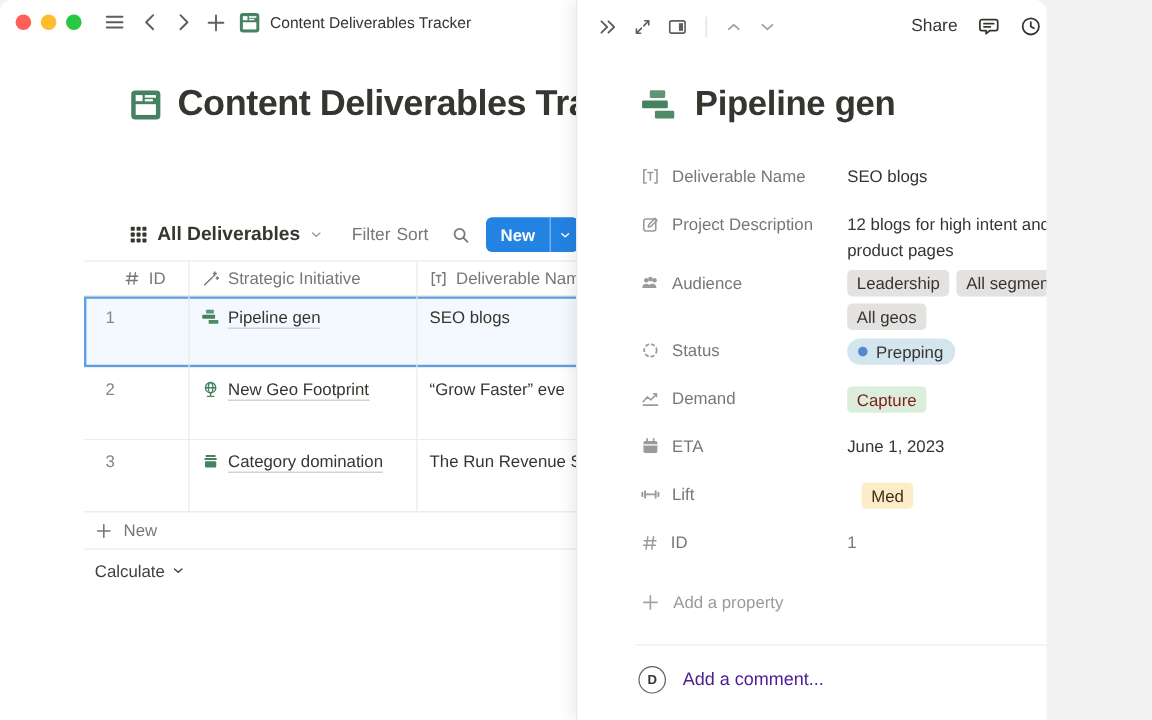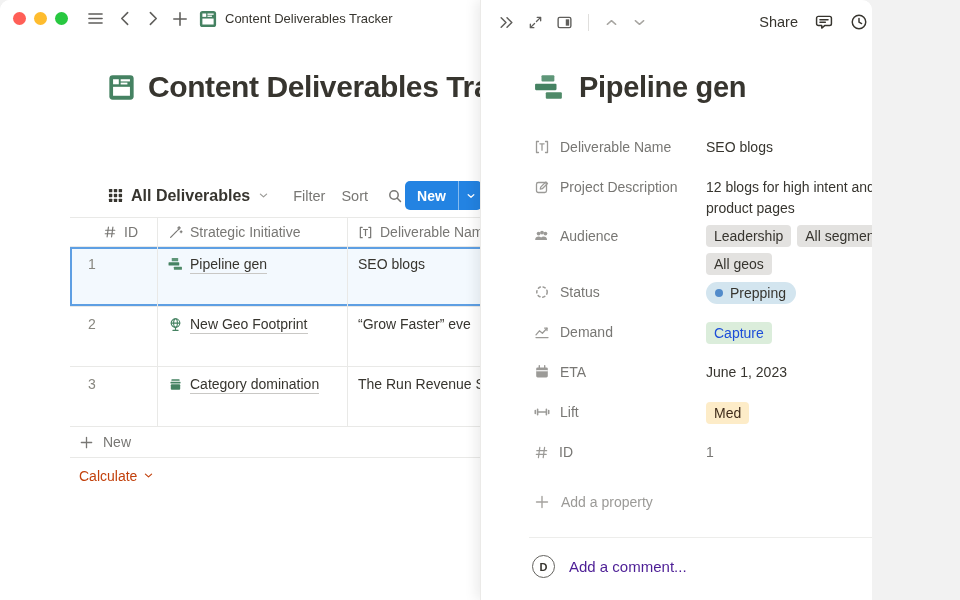--- a/index.html
+++ b/index.html
@@ -33,21 +33,21 @@
   .th.c-dn { width:422px; }
   .t-row { display:flex; height:60px; border-bottom:1px solid #e9e9e7; position:relative; background:#fff; }
   .t-row.selected { background:#f3f9fe; box-shadow:inset 0 0 0 2px #5e9fe3; }
   .td { padding:9px 8px 8px 10px; border-right:1px solid #e9e9e7; height:100%; }
   .td.c-id { width:88px; padding-left:18px; color:#87867f; }
   .td.c-si { width:190px; display:flex; align-items:flex-start; gap:7px; }
   .td.c-dn { width:422px; white-space:nowrap; }
   .row-link { font-weight:500; color:#37352f; line-height:17px; border-bottom:1px solid #c9c8c5; white-space:nowrap; }
   .icon-green { color:#458262; flex:0 0 auto; margin-top:1px; }
   .new-row { display:flex; align-items:center; gap:9px; height:31px; padding-left:9px; border-bottom:1px solid #e9e9e7; color:#787774; }
-  .calc-row { display:flex; align-items:center; gap:6px; height:35px; padding-left:9px; color:#c2410c; }
+  .calc-row { display:flex; align-items:center; gap:6px; height:35px; padding-left:9px; color:#404040; }
   
   .right-panel { position:absolute; left:480px; top:0; width:480px; height:600px; background:#fff; border-left:1px solid #ebeae8; box-shadow:-4px 0 12px rgba(0,0,0,0.08); }
   .panel-toolbar { position:absolute; top:0; left:0; right:0; height:44px; display:flex; align-items:center; padding:0 22px 0 17px; color:#5f5e5b; }
   .pt-left { display:flex; align-items:center; gap:13px; }
   .v-div { width:1px; height:17px; background:#e0dfdd; margin:0 2px; }
   .pt-right { margin-left:auto; display:flex; align-items:center; gap:17px; color:#37352f; }
   .share-label { font-size:14.5px; }
   .chev-nav { color:#a7a5a1; }
   .panel-title-row { position:absolute; left:53px; top:71px; display:flex; align-items:center; gap:15px; }
   .panel-title { font-size:29px; font-weight:700; letter-spacing:-0.3px; }
@@ -55,22 +55,22 @@
   .prop { display:flex; align-items:flex-start; min-height:34px; margin-bottom:6px; }
   .prop-label { width:172px; display:flex; align-items:center; gap:10px; color:#787774; font-size:14px; height:22px; flex:0 0 auto; }
   .prop-label .picon { color:#9b9a97; flex:0 0 auto; }
   .prop-value { width:208px; font-size:14px; color:#37352f; line-height:21px; padding-top:1px; }
   .prop-value.num { color:#787774; }
   .pills { display:flex; flex-wrap:wrap; gap:6px; width:208px; }
   .pill { display:inline-flex; align-items:center; padding:2px 8px; border-radius:4px; font-size:14px; line-height:18px; height:22px; white-space:nowrap; color:#37352f; }
   .pill-status { border-radius:12px; gap:7px; background:#d3e5ef; padding:2px 10px 2px 9px; }
   .dot { width:8px; height:8px; border-radius:50%; background:#528bca; }
   .pill-gray { background:#e3e2e0; }
-  .pill-green { background:#dbeddb; color:#1d4ed8; }
-  .pill-yellow { background:#fdecc8; color:#402c1b; }
+  .pill-green { background:#dbeddb; color:#7f1d1d; }
+  .pill-yellow { background:#fdecc8; color:#402c1b;margin-left:12px; }
   .add-prop { display:flex; align-items:center; gap:11px; height:34px; color:#9b9a97; font-size:14px; margin-top:4px; }
   .panel-divider { position:absolute; left:48px; right:48px; top:537px; height:1px; background:#ededeb; }
   .comment-row { position:absolute; left:51px; top:555px; display:flex; align-items:center; gap:14px; }
   .avatar { width:23px; height:23px; border-radius:50%; border:1.5px solid #63625e; display:flex; align-items:center; justify-content:center; font-size:11px; font-weight:600; color:#37352f; }
   .comment-ph { font-size:15px; color:#4c1d95; }
   svg { display:block; }
 </style>
 </head>
 <body>
 
@@ -143,21 +143,21 @@
             </svg>
         </span>
         <span>All Deliverables</span>
         <span style="color:#9b9a97">
           <svg width="11" height="11" viewBox="0 0 16 16" fill="none" stroke="currentColor" stroke-width="1.8" stroke-linecap="round" stroke-linejoin="round">
               <path d="M3.5 6l4.5 4 4.5-4"></path>
             </svg>
         </span>
       </span>
       <span class="tb-gray" style="margin-left:24px">Filter</span>
-      <span class="tb-gray" style="margin-left:16px">Sort</span>
+      <span class="tb-gray" style="margin-left:5px">Sort</span>
       <span class="tb-btn" style="margin-left:19px; color:#787774">
         <svg width="16" height="16" viewBox="0 0 16 16" fill="none" stroke="currentColor" stroke-width="1.5" stroke-linecap="round">
             <circle cx="7" cy="7" r="4.2"></circle>
             <path d="M10.3 10.3l3.2 3.2"></path>
           </svg>
       </span>
       <span class="tb-btn" style="margin-left:17px; color:#787774">
         <svg width="16" height="16" viewBox="0 0 16 16" fill="currentColor">
             <circle cx="3.2" cy="8" r="1.3"></circle>
             <circle cx="8" cy="8" r="1.3"></circle>

